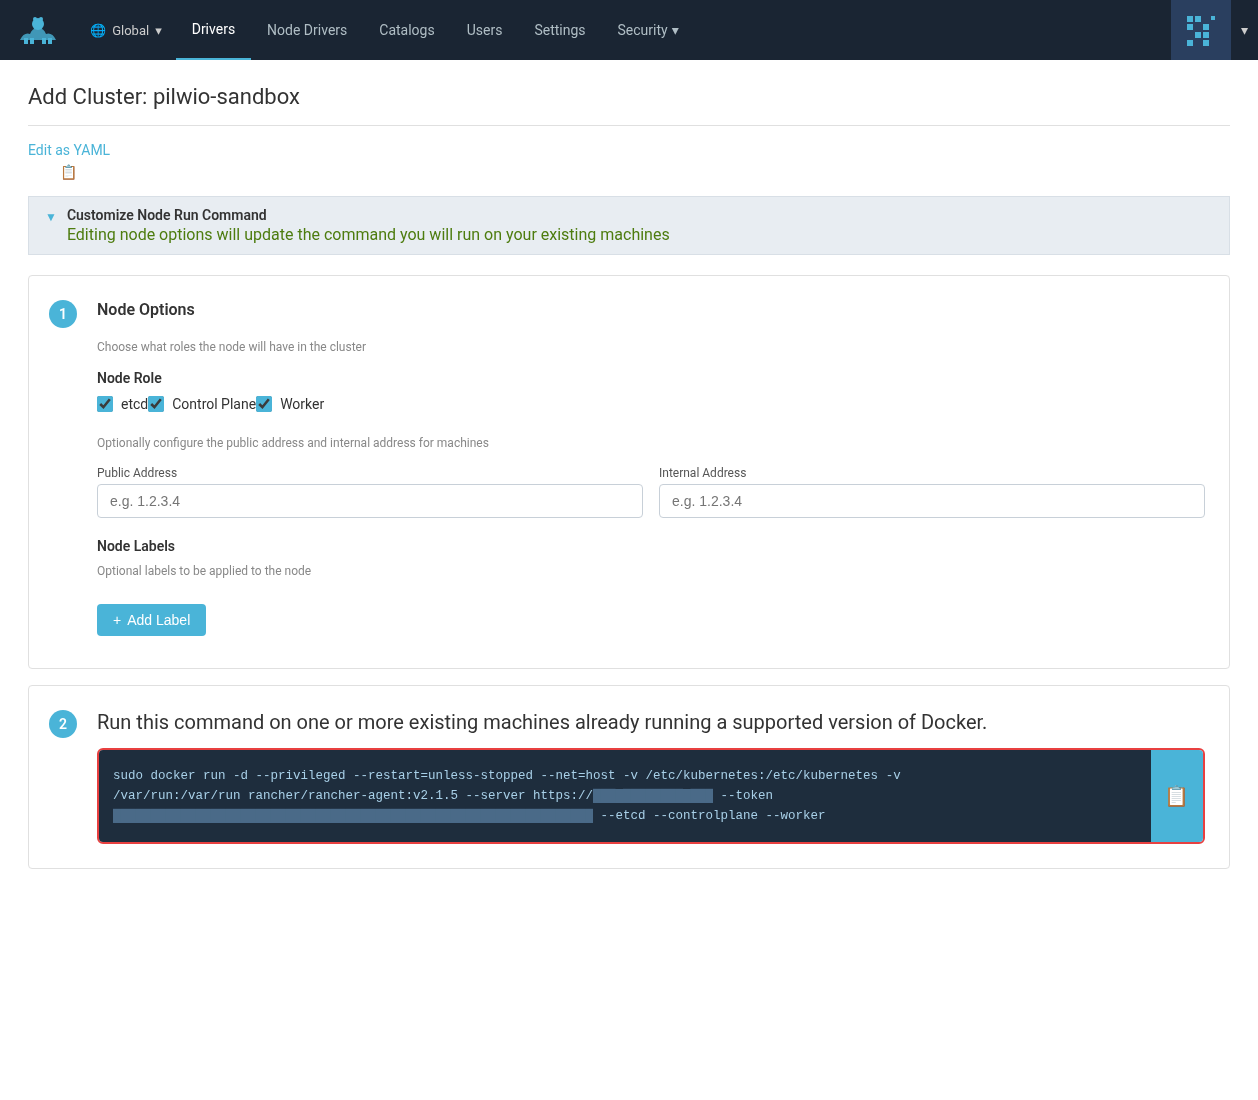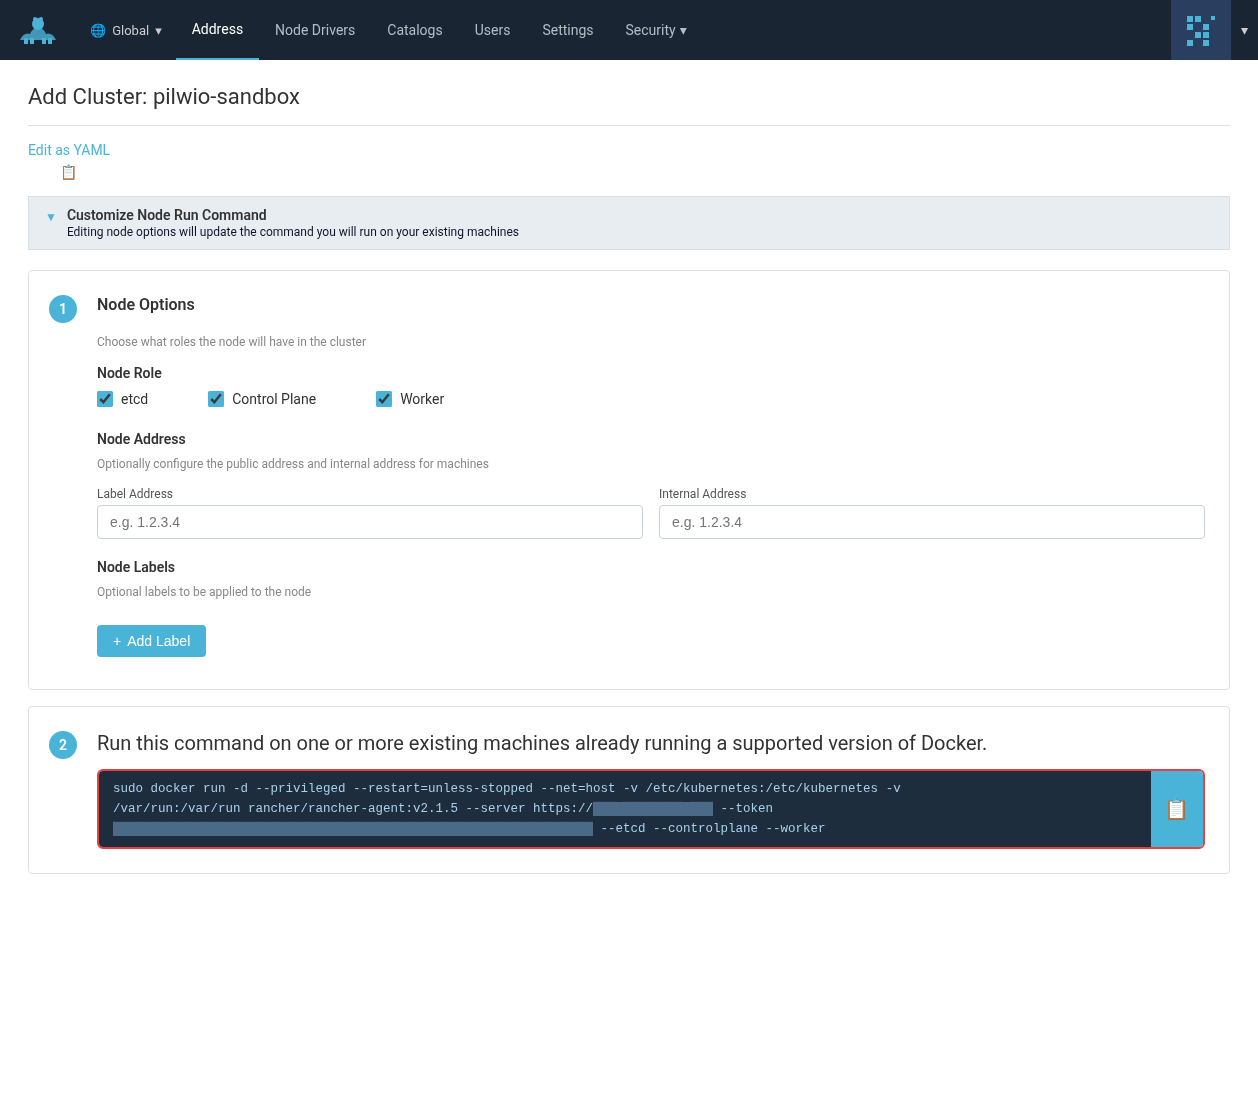--- a/index.html
+++ b/index.html
@@ -121,22 +121,22 @@
       color: #4ab4d8;
       font-size: 12px;
       margin-top: 3px;
     }
     .collapsible-title {
       font-size: 14px;
       font-weight: 600;
       color: #333;
     }
     .collapsible-subtitle {
-      font-size: 12px;
-      color: #0f172a;
+      font-size: 16px;
+      color: #4d7c0f;
       margin-top: 2px;
     }
 
     
     .steps-container {
       display: flex;
       flex-direction: column;
       gap: 16px;
     }
     .step-card {
@@ -182,21 +182,20 @@
       font-size: 14px;
       font-weight: 600;
       color: #333;
       margin-bottom: 10px;
     }
 
     
     .node-role-row {
       display: flex;
       align-items: flex-end;
-      gap: 60px;
       margin-bottom: 24px;
     }
     .checkbox-item {
       display: flex;
       align-items: center;
       gap: 8px;
     }
     .checkbox-item input[type="checkbox"] {
       width: 16px;
       height: 16px;
@@ -273,21 +272,21 @@
     
     .command-box-wrapper {
       border: 2px solid #e84040;
       border-radius: 6px;
       display: flex;
       overflow: hidden;
     }
     .command-box {
       background: #1e2d3d;
       flex: 1;
-      padding: 8px 14px;
+      padding: 16px 14px;
       font-family: 'Courier New', monospace;
       font-size: 12.5px;
       color: #a8d0e8;
       line-height: 1.6;
       word-break: break-all;
     }
     .command-copy-btn {
       background: #4ab4d8;
       width: 52px;
       display: flex;
@@ -329,21 +328,21 @@
     </svg>
   </div>
 
   <div class="navbar-global">
     <span>🌐</span>
     <span>Global</span>
     <span>▾</span>
   </div>
 
   <div class="navbar-nav">
-    <a class="nav-item active">Address</a>
+    <a class="nav-item active">Drivers</a>
     <a class="nav-item">Node Drivers</a>
     <a class="nav-item">Catalogs</a>
     <a class="nav-item">Users</a>
     <a class="nav-item">Settings</a>
     <a class="nav-item">
       <span>Security</span>
       <span>▾</span>
     </a>
   </div>
 
@@ -410,25 +409,24 @@
             <input type="checkbox" checked="" style="">
             <span class="checkbox-label">Control Plane</span>
           </div>
           <div class="checkbox-item">
             <input type="checkbox" checked="" style="">
             <span class="checkbox-label">Worker</span>
           </div>
         </div>
 
         <div class="node-address-section">
-          <div class="subsection-title">Node Address</div>
           <div class="section-subtitle">Optionally configure the public address and internal address for machines</div>
           <div class="address-row">
             <div class="address-field">
-              <label class="field-label">Label Address</label>
+              <label class="field-label">Public Address</label>
               <input type="text" class="text-input" placeholder="e.g. 1.2.3.4" style="">
             </div>
             <div class="address-field">
               <label class="field-label">Internal Address</label>
               <input type="text" class="text-input" placeholder="e.g. 1.2.3.4" style="">
             </div>
           </div>
         </div>
 
 

